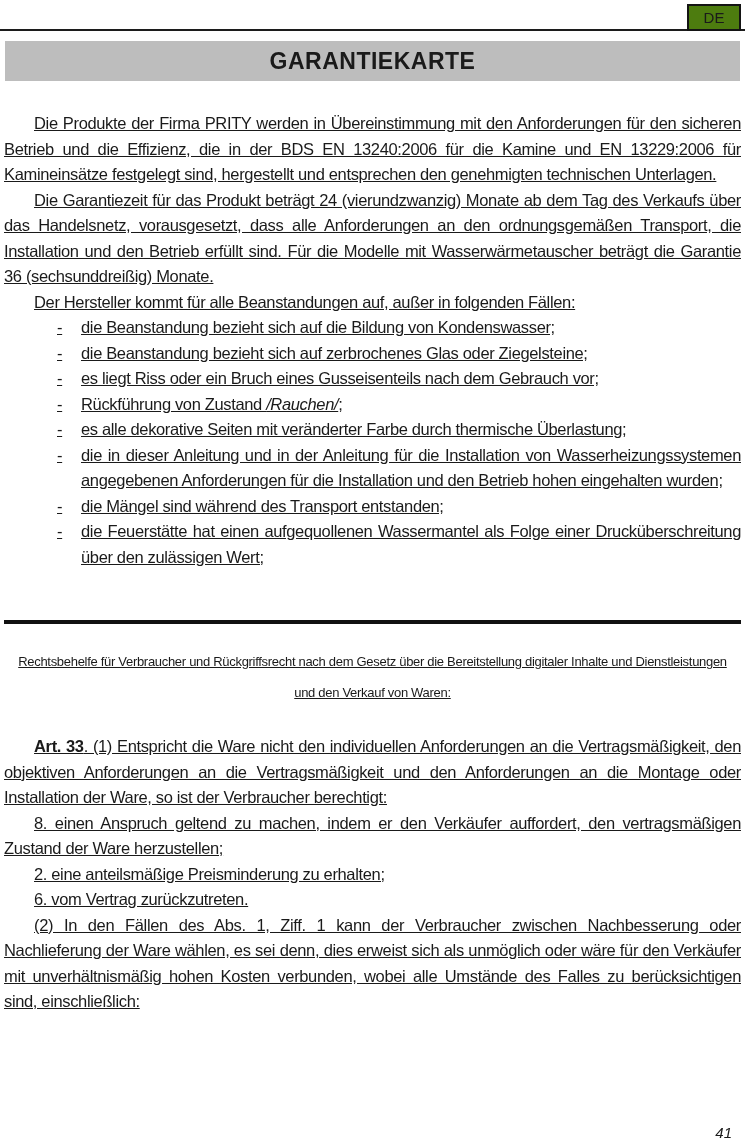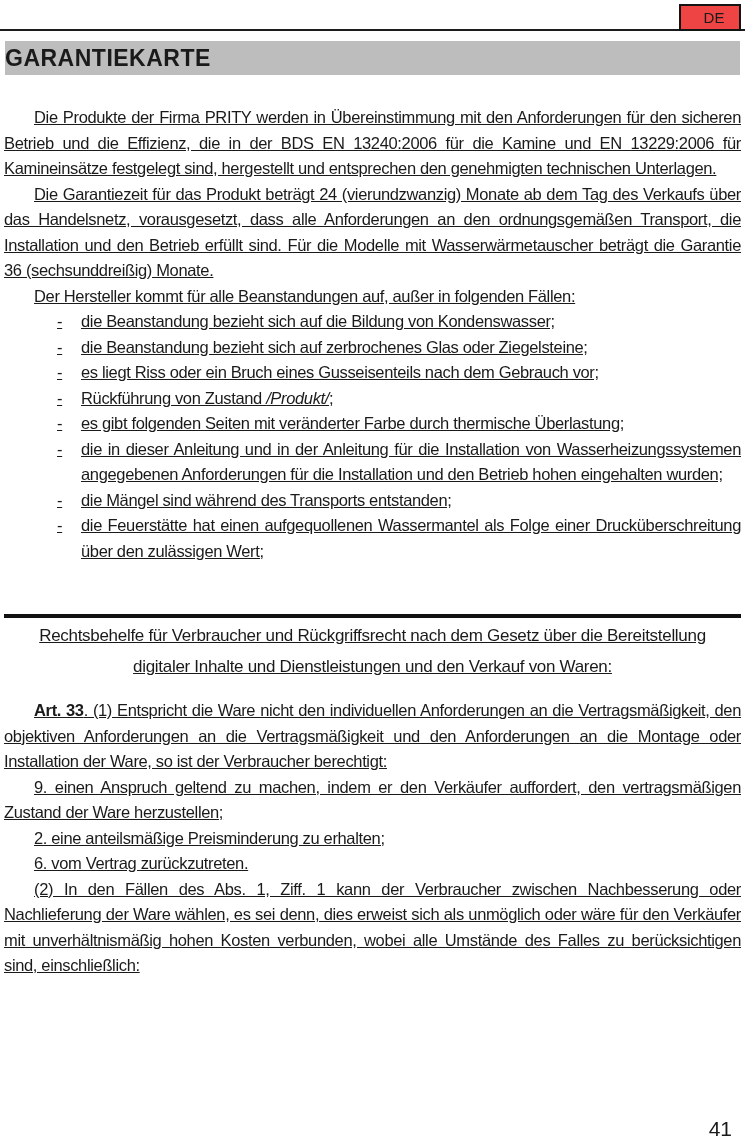--- a/index.html
+++ b/index.html
@@ -14,33 +14,32 @@
   
   .page-header {
     position: relative;
     height: 29px;
     border-bottom: 2px solid #1c1c1c;
   }
   .de-tab {
     position: absolute;
     right: 4px; bottom: -2px;
     width: 50px; height: 23px;
-    background: #ef4444;
+    background: #4d7c0f;
     border: 2px solid #141414;
     display: flex; align-items: center; justify-content: center;
     font-size: 15px;
     letter-spacing: 0;
-    padding-left: 8px;
   }
   
   .title-banner {
     margin: 10px 5px 0 5px;
-    height: 34px;
+    height: 40px;
     background: #bdbdbd;
-    display: flex; align-items: center; justify-content: flex-start;
+    display: flex; align-items: center; justify-content: center;
     font-weight: bold;
     font-size: 23px;
     letter-spacing: 0.5px;
   }
   .content {
     padding: 30px 4px 0 4px;
     font-size: 16.5px;
     line-height: 25.5px;
     letter-spacing: -0.35px;
     text-align: justify;
@@ -51,33 +50,34 @@
   .exclusion-item { display: flex; }
   .exclusion-item .marker { width: 24px; flex: none; }
   .exclusion-item .li-text { flex: 1 1 auto; text-align: justify; }
   .li-text .it { font-style: italic; }
   .divider {
     border-top: 4px solid #111111;
     margin-top: 50px;
     height: 0;
   }
   .legal-heading {
-    margin: 2px auto 0 auto;
+    margin: 22px auto 0 auto;
     max-width: 714px;
     text-align: center;
-    font-size: 17px;
+    font-size: 13px;
     line-height: 31px;
     letter-spacing: -0.3px;
   }
-  .legal-body { margin-top: 16px; }
+  .legal-body { margin-top: 26px; }
   .bold { font-weight: bold; }
   .page-number {
     position: absolute;
     right: 13px; bottom: 4px;
-    font-size: 21px;
+    font-style: italic;
+    font-size: 15px;
   }
 </style>
 </head>
 <body>
 
 <div class="page-header">
   <div class="de-tab">
     <span>DE</span>
   </div>
 </div>
@@ -100,47 +100,47 @@
     <div class="exclusion-item">
       <span class="marker">-</span>
       <span class="li-text">die Beanstandung bezieht sich auf zerbrochenes Glas oder Ziegelsteine;</span>
     </div>
     <div class="exclusion-item">
       <span class="marker">-</span>
       <span class="li-text">es liegt Riss oder ein Bruch eines Gusseisenteils nach dem Gebrauch vor;</span>
     </div>
     <div class="exclusion-item">
       <span class="marker">-</span>
-      <span class="li-text"><span>Rückführung von Zustand </span><span class="it">/Produkt/</span><span>;</span></span>
+      <span class="li-text"><span>Rückführung von Zustand </span><span class="it">/Rauchen/</span><span>;</span></span>
     </div>
     <div class="exclusion-item">
       <span class="marker">-</span>
-      <span class="li-text">es gibt folgenden Seiten mit veränderter Farbe durch thermische Überlastung;</span>
+      <span class="li-text">es alle dekorative Seiten mit veränderter Farbe durch thermische Überlastung;</span>
     </div>
     <div class="exclusion-item">
       <span class="marker">-</span>
       <span class="li-text">die in dieser Anleitung und in der Anleitung für die Installation von Wasserheizungssystemen angegebenen Anforderungen für die Installation und den Betrieb hohen eingehalten wurden;</span>
     </div>
     <div class="exclusion-item">
       <span class="marker">-</span>
-      <span class="li-text">die Mängel sind während des Transports entstanden;</span>
+      <span class="li-text">die Mängel sind während des Transport entstanden;</span>
     </div>
     <div class="exclusion-item">
       <span class="marker">-</span>
       <span class="li-text">die Feuerstätte hat einen aufgequollenen Wassermantel als Folge einer Drucküberschreitung über den zulässigen Wert;</span>
     </div>
   </div>
 
   <div class="divider"></div>
 
   <div class="legal-heading">Rechtsbehelfe für Verbraucher und Rückgriffsrecht nach dem Gesetz über die Bereitstellung digitaler Inhalte und Dienstleistungen und den Verkauf von Waren:</div>
 
   <div class="legal-body">
     <p class="para"><span class="bold">Art. 33</span><span>. (1) Entspricht die Ware nicht den individuellen Anforderungen an die Vertragsmäßigkeit, den objektiven Anforderungen an die Vertragsmäßigkeit und den Anforderungen an die Montage oder Installation der Ware, so ist der Verbraucher berechtigt:</span></p>
-    <p class="para">9. einen Anspruch geltend zu machen, indem er den Verkäufer auffordert, den vertragsmäßigen Zustand der Ware herzustellen;</p>
+    <p class="para">8. einen Anspruch geltend zu machen, indem er den Verkäufer auffordert, den vertragsmäßigen Zustand der Ware herzustellen;</p>
     <p class="para">2. eine anteilsmäßige Preisminderung zu erhalten;</p>
     <p class="para">6. vom Vertrag zurückzutreten.</p>
     <p class="para">(2) In den Fällen des Abs. 1, Ziff. 1 kann der Verbraucher zwischen Nachbesserung oder Nachlieferung der Ware wählen, es sei denn, dies erweist sich als unmöglich oder wäre für den Verkäufer mit unverhältnismäßig hohen Kosten verbunden, wobei alle Umstände des Falles zu berücksichtigen sind, einschließlich:</p>
   </div>
 
 </div>
 
 <div class="page-number">41</div>
 
 </body></html>

